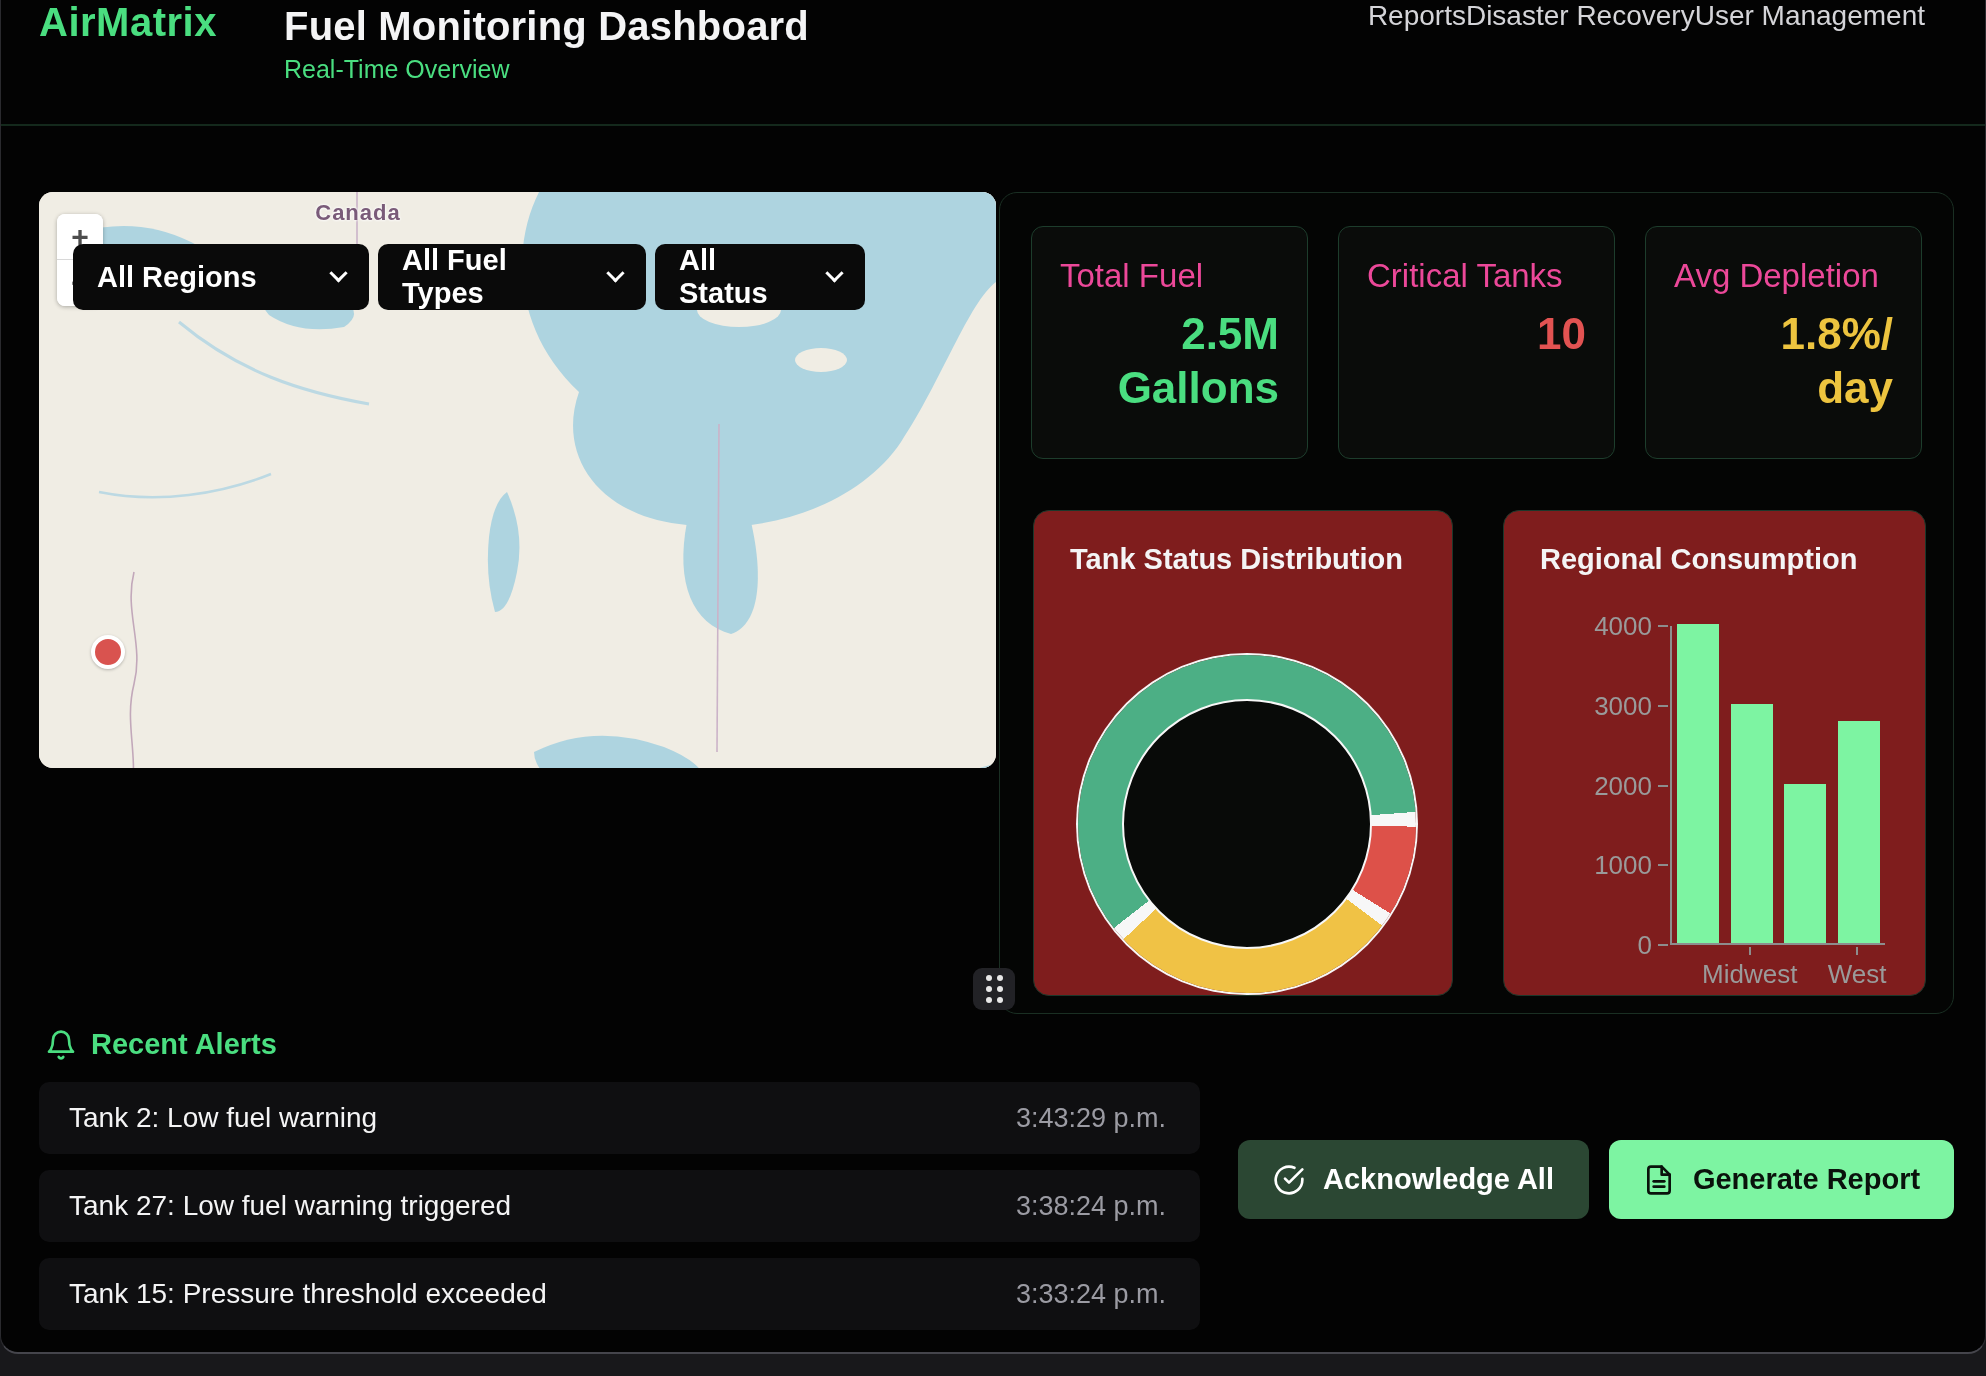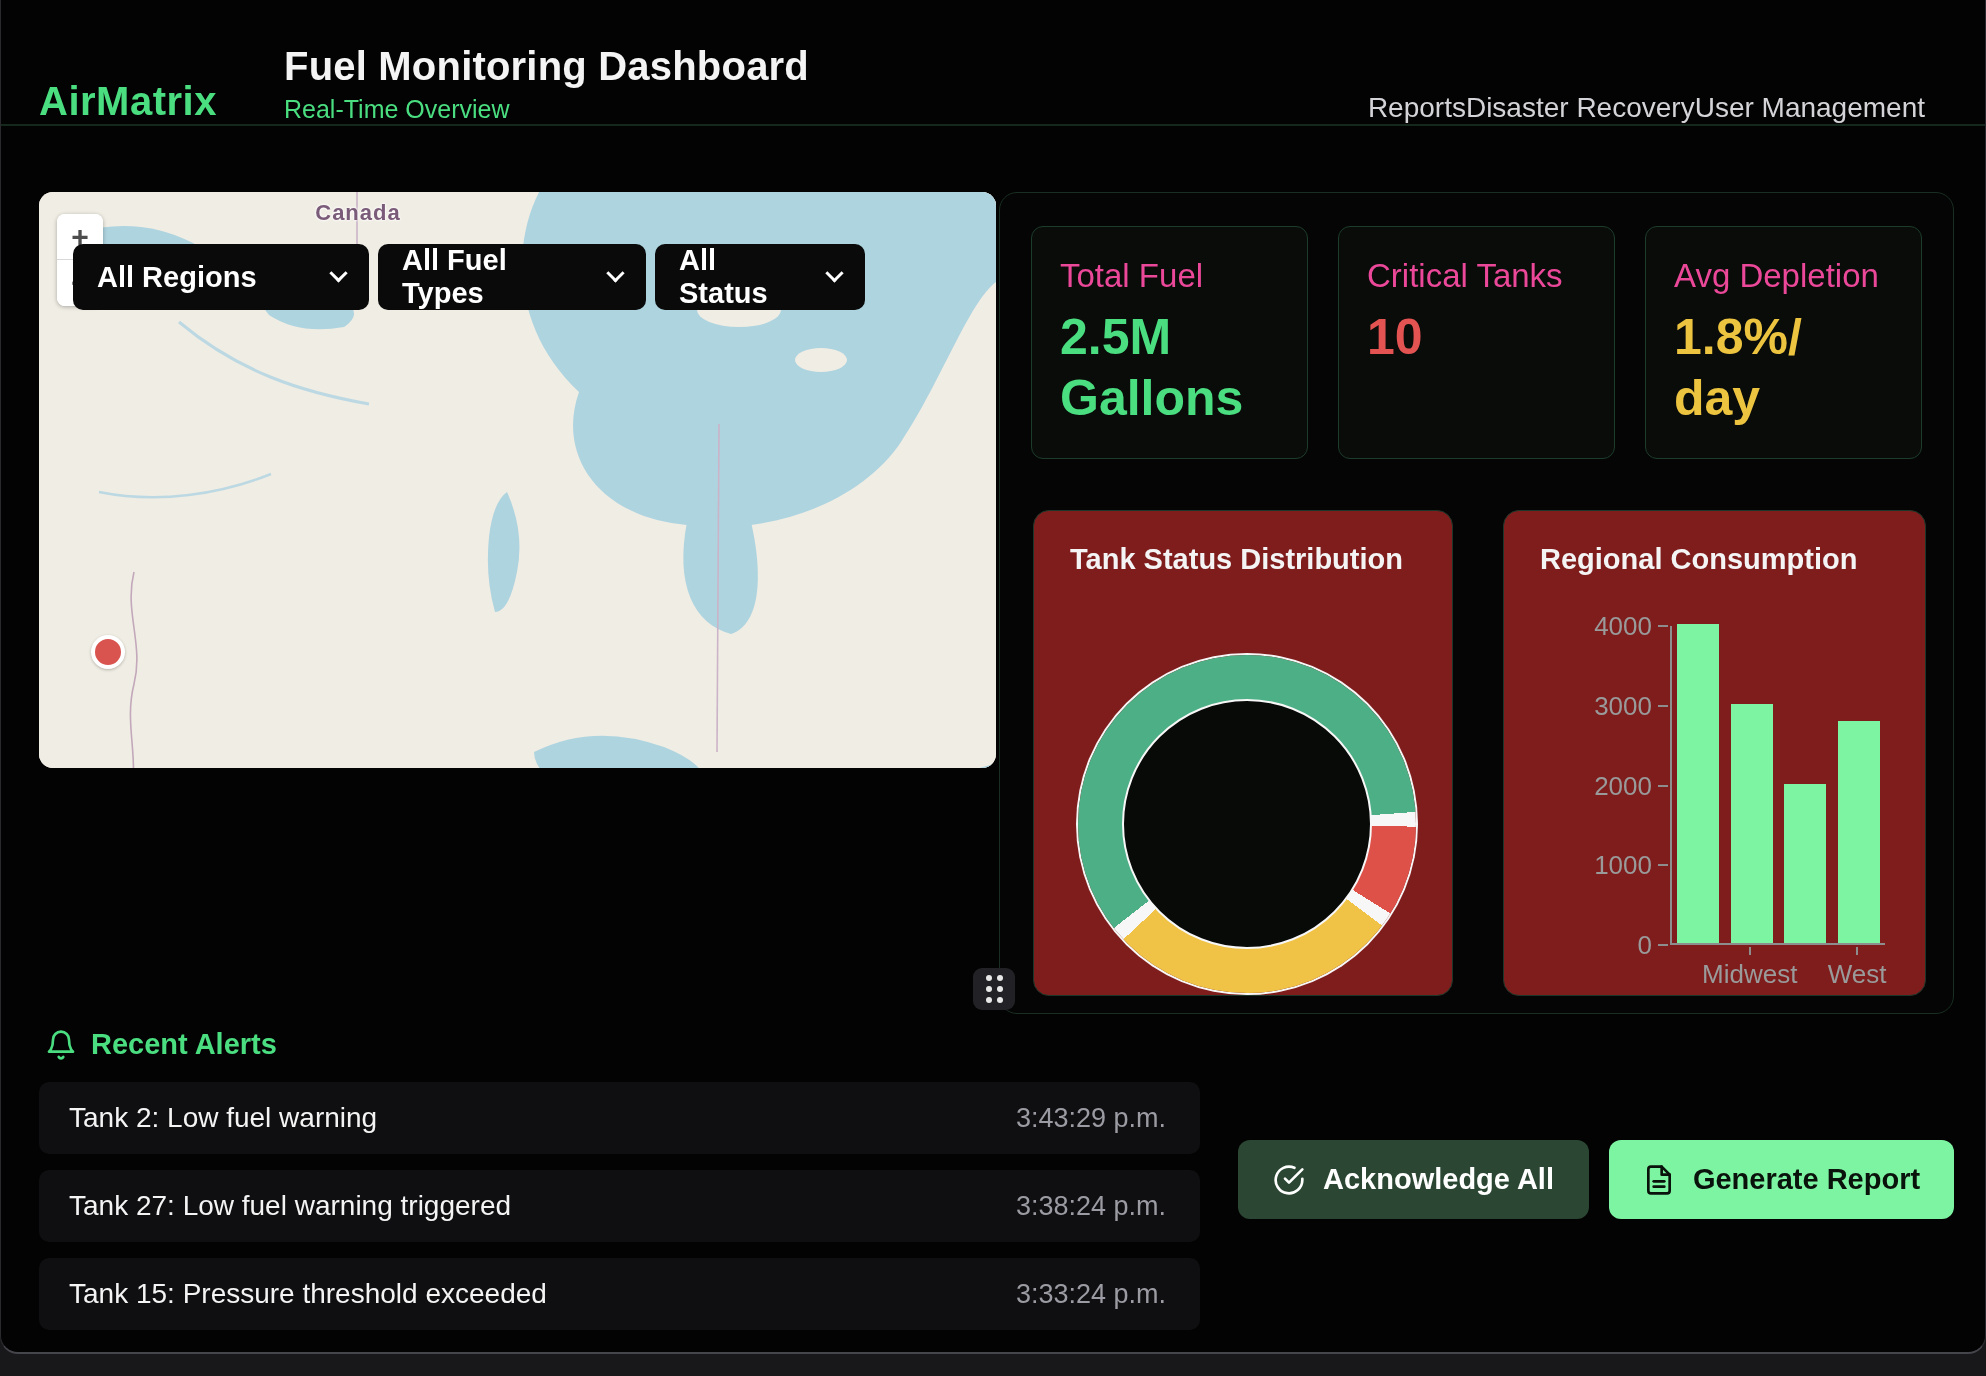--- a/index.html
+++ b/index.html
@@ -4,21 +4,21 @@
 <style>
   * { margin:0; padding:0; box-sizing:border-box; }
   html,body { width:1986px; height:1376px; }
   body { background:#18181b; font-family:"Liberation Sans", sans-serif; overflow:hidden; }
 
   .app { position:relative; width:1986px; height:1354px; background:#030303;
          border-left:1px solid #2a2a2e; border-right:1px solid #2a2a2e;
          border-bottom:2px solid #45454c; border-radius:0 0 18px 18px; overflow:hidden; }
 
   
-  header { position:absolute; left:0; top:0; width:100%; height:126px; display:flex; align-items:flex-end;
+  header { position:absolute; left:0; top:0; width:100%; height:126px; display:flex; align-items:flex-start;
            padding:0 60px 0 38px; border-bottom:2px solid #14291c; background:#030303; z-index:5; }
   .logo { font-size:40px; font-weight:bold; color:#4ade80; letter-spacing:0.5px; width:245px; }
   .titles { margin-top:4px; }
   .titles h1 { font-size:40px; font-weight:bold; color:#f4f4f5; letter-spacing:0.2px; }
   .subtitle { font-size:25px; color:#4ade80; margin-top:6px; }
   nav { margin-left:auto; display:flex; }
   nav a { font-size:28px; color:#d4d4d8; cursor:pointer; text-decoration:none; }
 
   
   .map { position:absolute; left:38px; top:192px; width:957px; height:576px; border-radius:14px;
@@ -52,21 +52,21 @@
             gap:5px; place-content:center; cursor:grab; z-index:4; }
   .handle i { width:6px; height:6px; border-radius:50%; background:#e8e8e8; }
 
   
   .overview { position:absolute; left:998px; top:192px; width:955px; height:822px;
               border:1px solid #1a2f23; border-radius:18px; background:#040504; }
   .stat-card { position:absolute; width:277px; height:233px; background:#0a0c0a; border:1px solid #1d3d2c;
                border-radius:12px; padding:30px 28px; }
   .stat-1 { left:1030px; top:226px; } .stat-2 { left:1337px; top:226px; } .stat-3 { left:1644px; top:226px; }
   .stat-label { font-size:33px; color:#ec4899; }
-  .stat-value { font-size:50px; font-weight:bold; line-height:1.22; margin-top:12px; white-space:pre-line; }
+  .stat-value { font-size:44px; font-weight:bold; line-height:1.22; margin-top:12px; white-space:pre-line;text-align:right; }
 
   .chart-panel { position:absolute; background:#7f1d1d; border:1px solid #1c372a; border-radius:16px; }
   .panel-donut { left:1032px; top:510px; width:420px; height:486px; }
   .panel-bar   { left:1502px; top:510px; width:423px; height:486px; }
   .chart-panel h3 { position:absolute; left:36px; top:32px; font-size:29px; font-weight:bold; color:#f4f4f5; }
   .donut { position:absolute; left:44px; top:144px; width:338px; height:338px; border-radius:50%;
            box-shadow:0 0 0 2px #f7f7f7; }
   .donut::after { content:""; position:absolute; inset:44px; background:#080a08; border-radius:50%;
                   border:2px solid #f7f7f7; }
   .plot { position:absolute; left:166px; top:115px; width:215px; height:319px;

